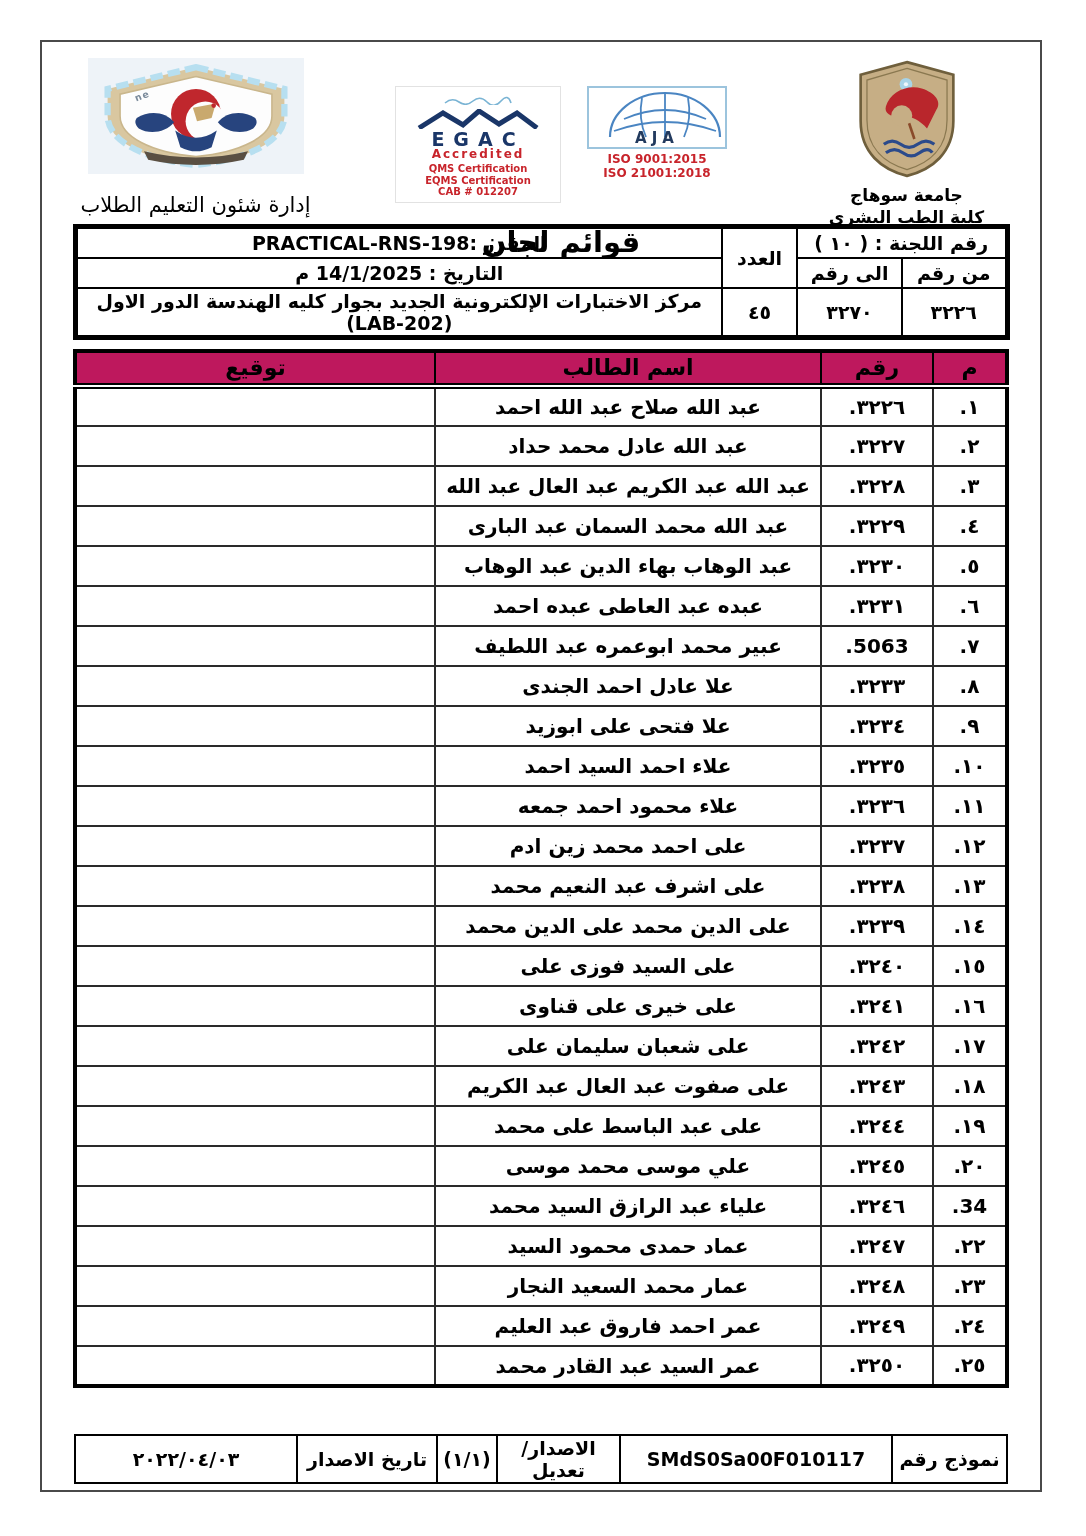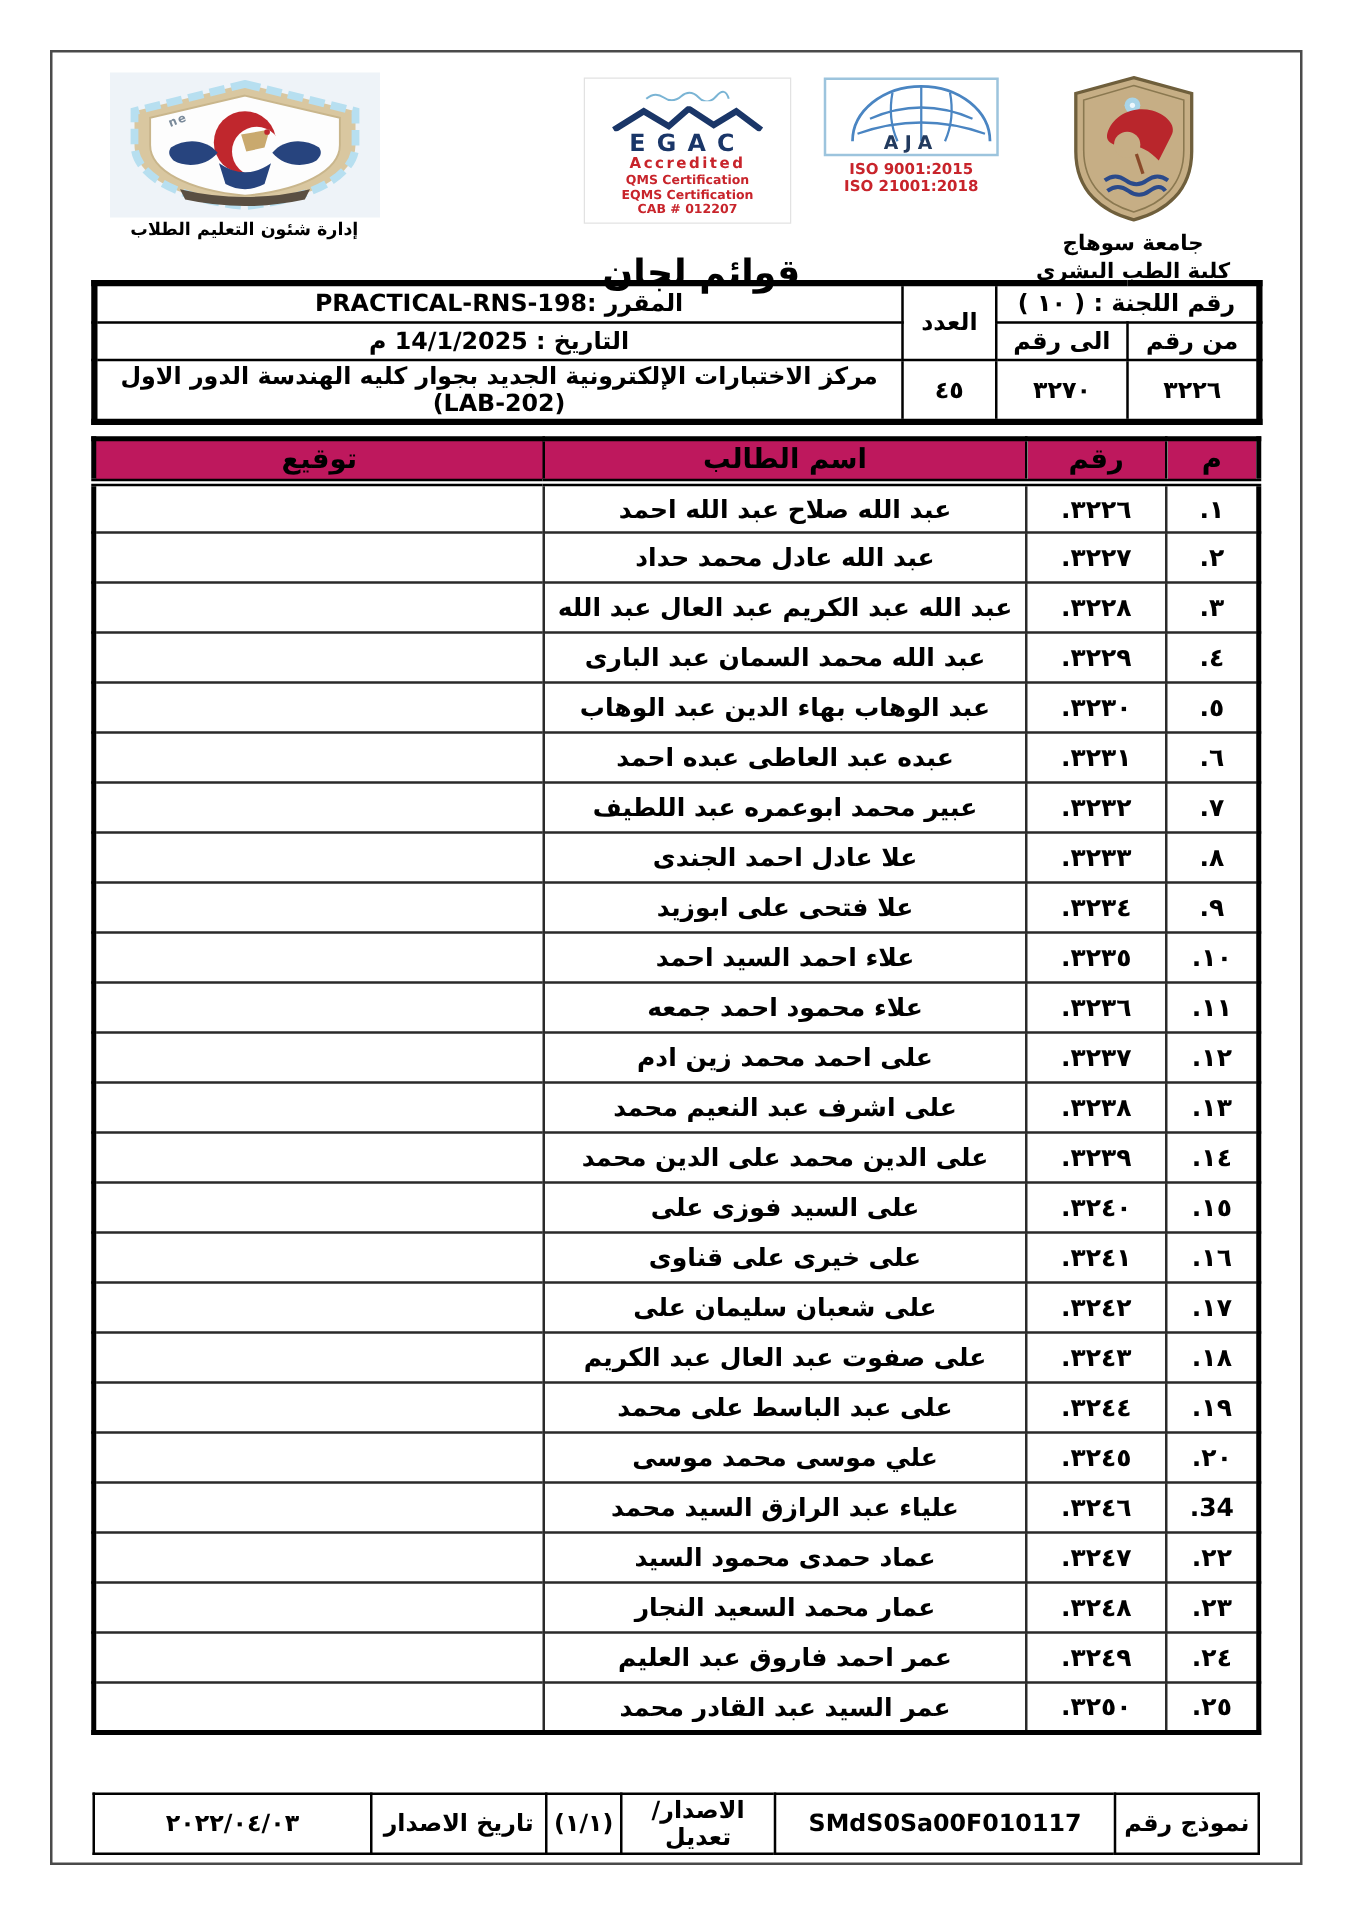--- a/index.html
+++ b/index.html
@@ -9,34 +9,34 @@
   }
   .frame{
     position:absolute;left:40px;top:40px;width:1002px;height:1452px;
     border:2px solid #4a4a4a;box-sizing:border-box;background:#fff;
   }
   
   .header{display:flex;align-items:flex-start;padding:16px 26px 0;height:176px;box-sizing:border-box;}
   .univ-block{width:215px;text-align:center;padding-top:2px;}
   .univ-caption{font-weight:bold;font-size:17px;line-height:22px;margin-top:2px;}
   .center-block{flex:1;text-align:center;padding-top:4px;}
-  .accred-row{direction:ltr;display:flex;justify-content:flex-end;align-items:flex-start;gap:26px;}
+  .accred-row{direction:ltr;display:flex;justify-content:center;align-items:flex-start;gap:26px;margin-top:24px;}
   .egac{width:160px;direction:ltr;text-align:center;background:#fff;border:1px solid #e2e2e2;padding:3px 2px 4px;}
   .egac-name{font-weight:bold;font-size:19px;letter-spacing:9px;color:#1a3668;line-height:18px;margin-top:-3px;}
   .egac-accredited{font-weight:bold;font-size:12px;letter-spacing:2px;color:#c8242b;line-height:13px;}
   .egac-small{font-weight:bold;font-size:10px;color:#c8242b;line-height:11.5px;margin-top:2px;}
   .aja{width:140px;direction:ltr;text-align:center;}
   .aja-box{border:2px solid #9cc4dd;background:#fff;padding:1px 13px 2px;}
   .aja-name{font-weight:bold;font-size:15px;letter-spacing:5px;color:#223a5e;line-height:14px;margin-top:-14px;position:relative;}
   .aja-iso{font-weight:bold;font-size:12px;color:#c8242b;line-height:14px;margin-top:3px;}
   .doc-title{font-weight:bold;font-size:29px;line-height:34px;margin-top:22px;}
   .doc-subtitle{font-weight:bold;font-size:27px;line-height:34px;}
   .fac-block{width:255px;text-align:center;}
   .fac-patch{background:#eef3f8;display:inline-block;padding:6px 8px 2px;}
-  .fac-caption{font-weight:bold;font-size:14px;margin-top:2px;}
+  .fac-caption{font-weight:normal;font-size:21px;margin-top:19px;}
   
   table{border-collapse:collapse;table-layout:fixed;}
   td,th{box-sizing:border-box;overflow:hidden;}
   
   .info-table{width:932px;margin:6px auto 0;border:5px solid #000;}
   .info-table td{border:2px solid #000;text-align:center;font-weight:bold;font-size:19px;padding:1px 4px;}
   .info-table .r1 td{height:31px;}
   .info-table .r2 td{height:30px;}
   .info-table .r3 td{height:34px;}
   .info-loc{font-size:16.5px;}
@@ -225,21 +225,21 @@
           <tr>
         <td>٦.</td>
         <td>٣٢٣١.</td>
         <td>
               <div class="nm">عبده عبد العاطى عبده احمد</div>
             </td>
         <td></td>
       </tr>
           <tr>
         <td>٧.</td>
-        <td>٣٢٣٢.</td>
+        <td>5063.</td>
         <td>
               <div class="nm">عبير محمد ابوعمره عبد اللطيف</div>
             </td>
         <td></td>
       </tr>
           <tr>
         <td>٨.</td>
         <td>٣٢٣٣.</td>
         <td>
               <div class="nm">علا عادل احمد الجندى</div>

